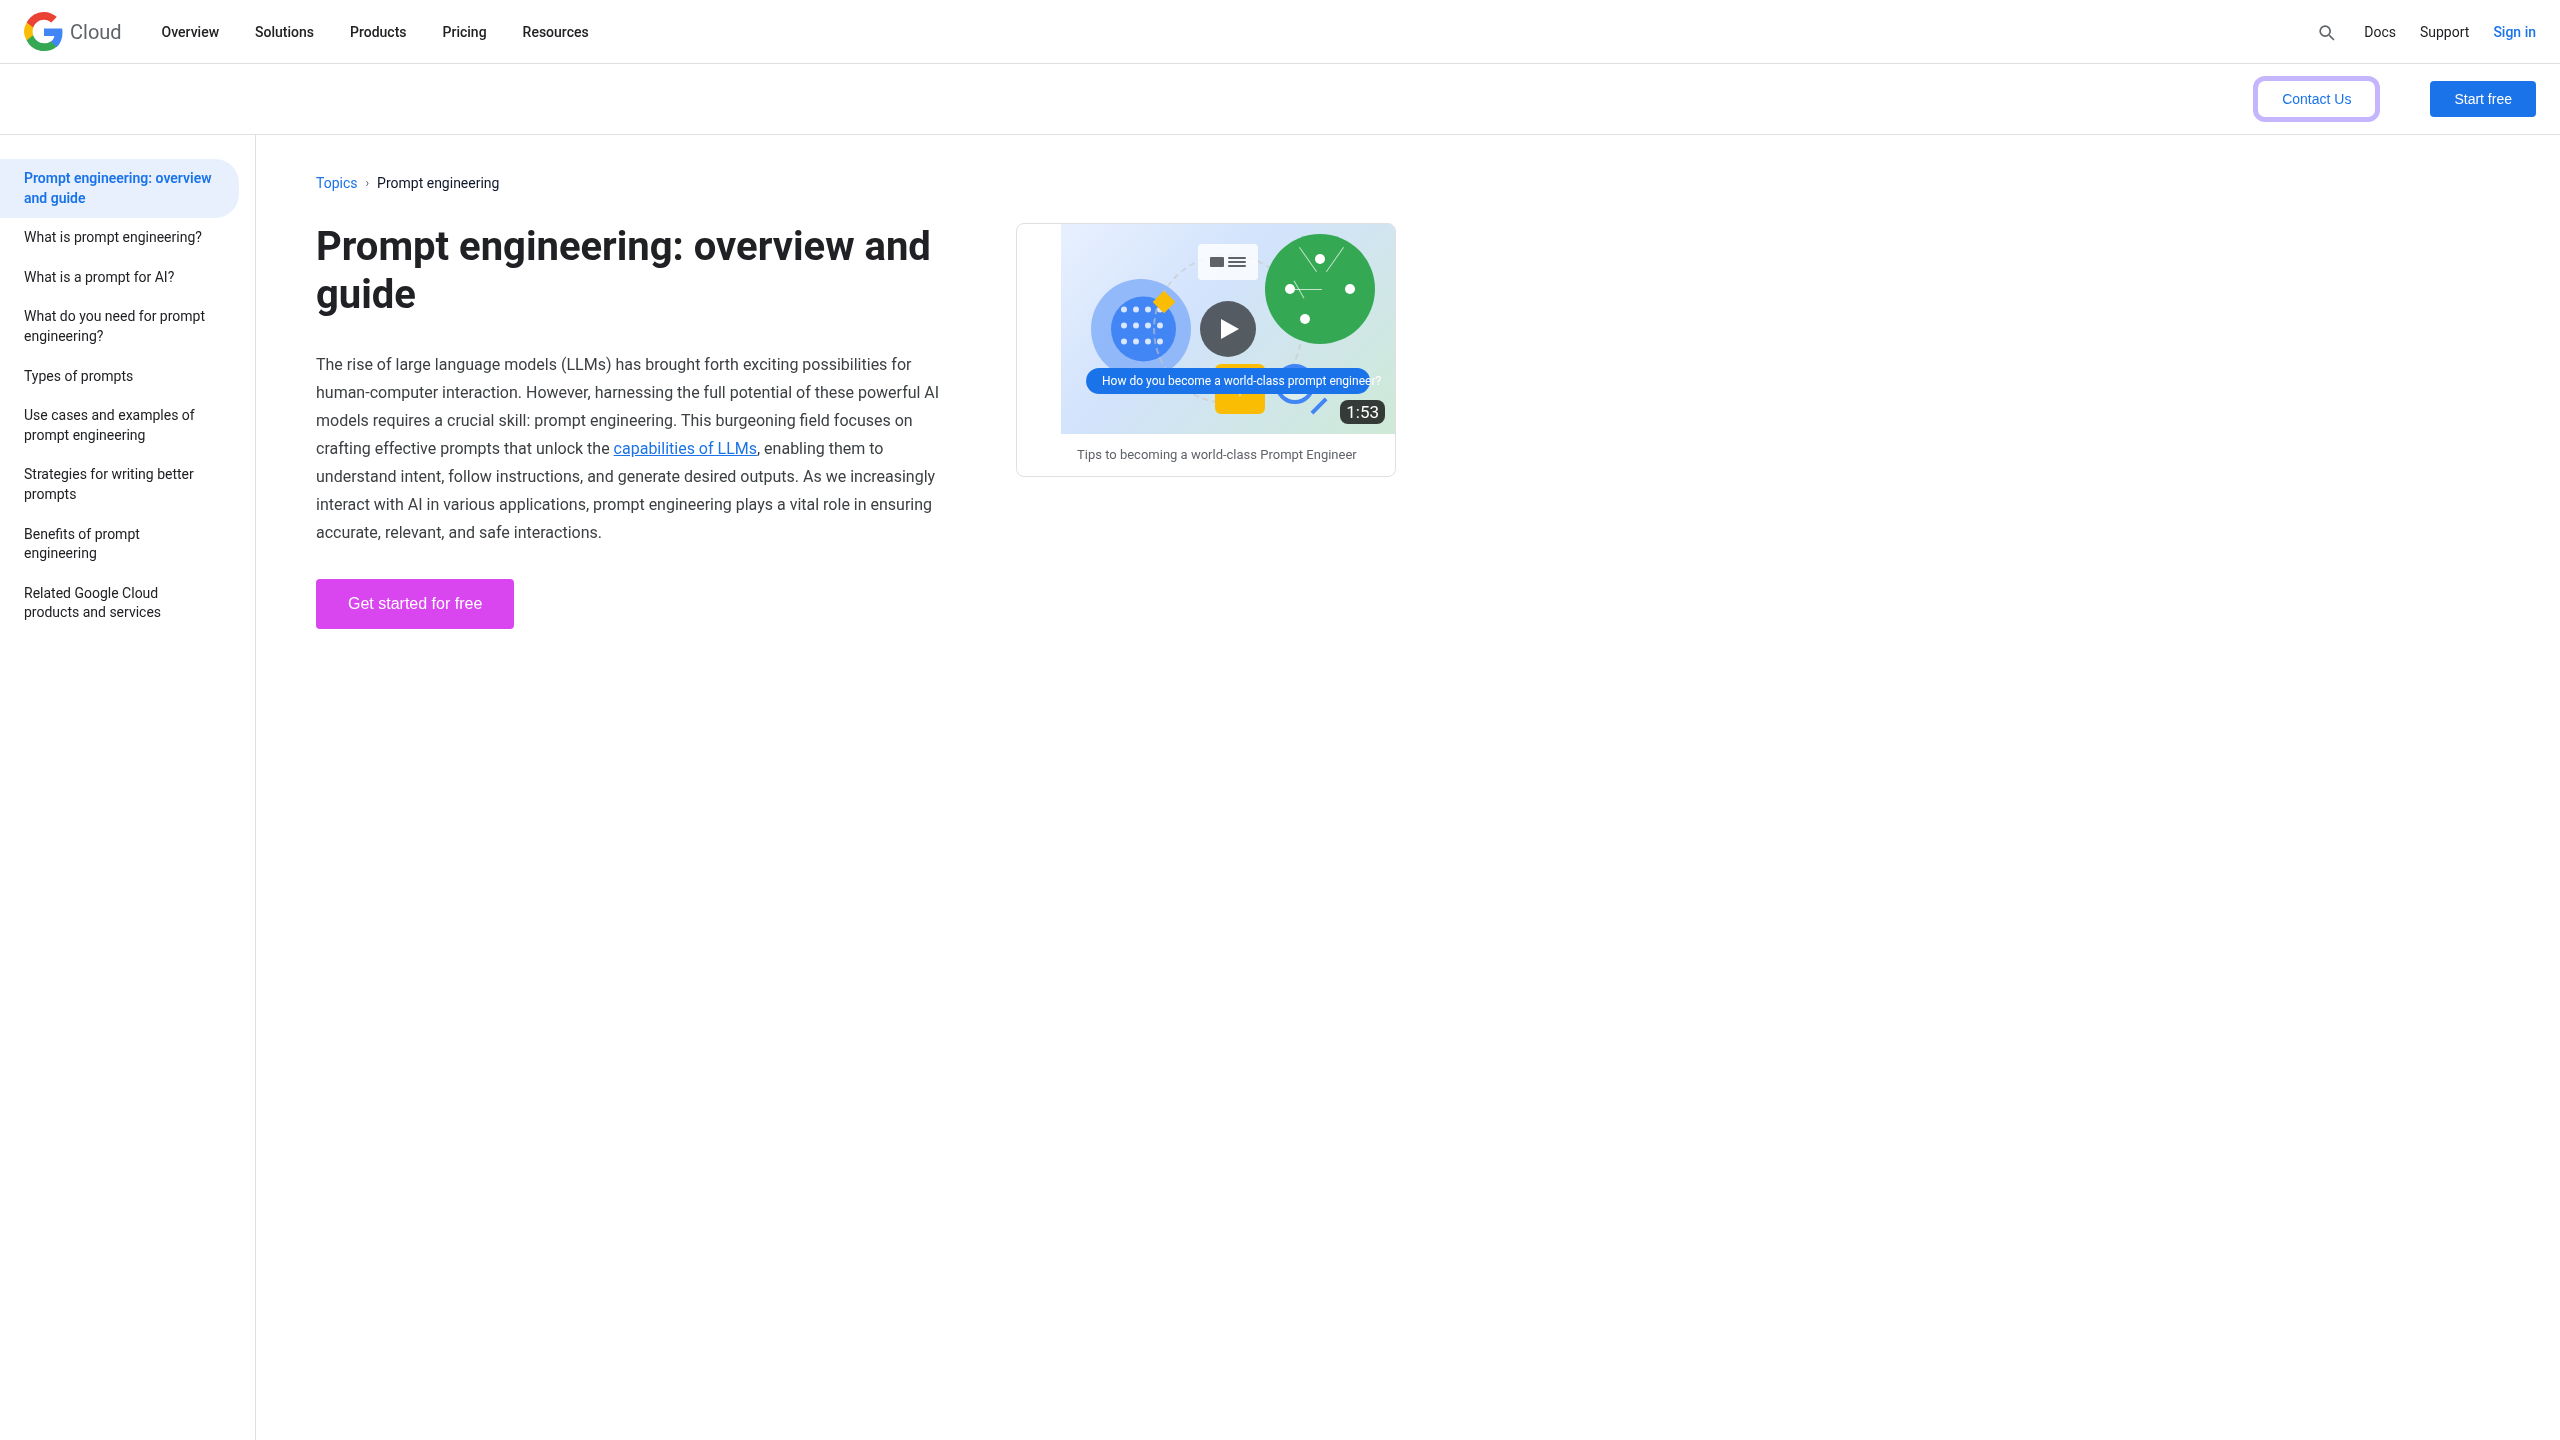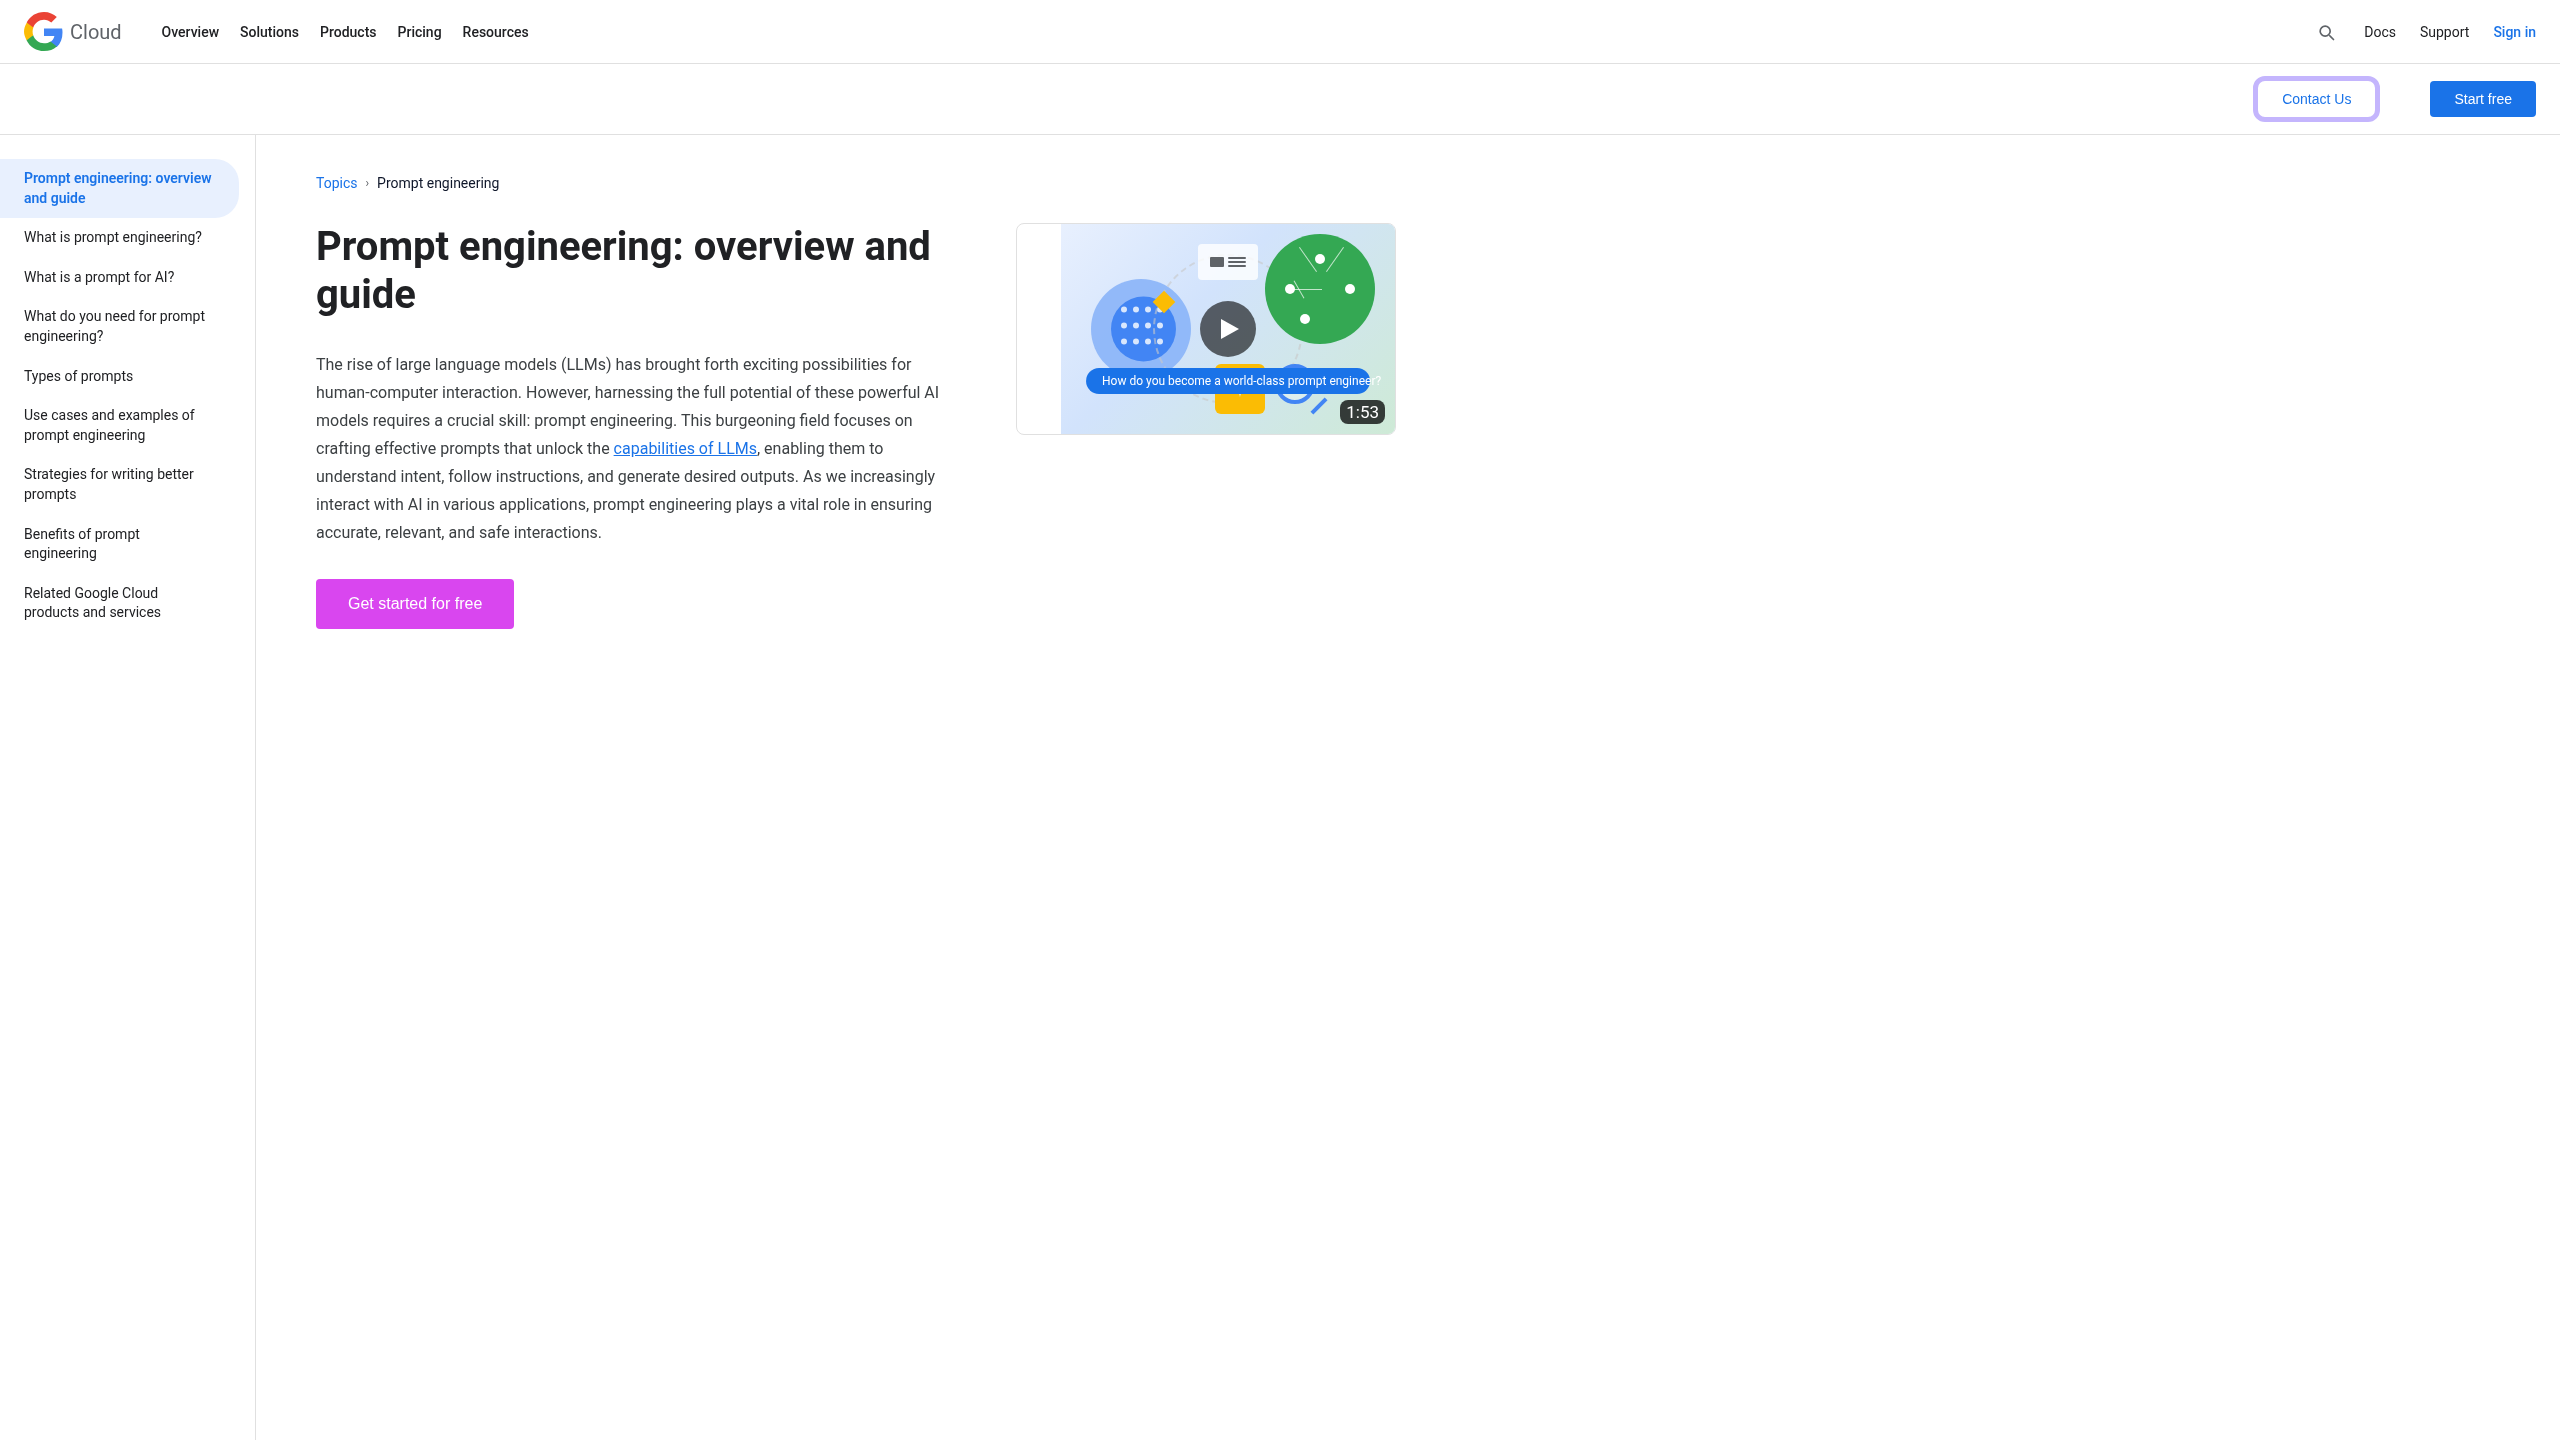--- a/index.html
+++ b/index.html
@@ -29,21 +29,21 @@
     }
     .cloud-text {
       font-size: 20px;
       font-weight: 400;
       color: #5f6368;
       letter-spacing: 0;
     }
     .nav-links {
       display: flex;
       align-items: center;
-      gap: 21px;
+      gap: 36px;
       flex: 1;
     }
     .nav-links a {
       text-decoration: none;
       color: #202124;
       font-size: 14px;
       font-weight: 500;
     }
     .nav-right {
       display: flex;
@@ -505,17 +505,18 @@
             <div class="play-btn">
               <div class="play-triangle"></div>
             </div>
           </div>
 
           <div class="video-caption-bar">How do you become a world-class prompt engineer?</div>
 
           <div class="video-duration">1:53</div>
         </div>
 
+        <div class="video-caption-text">Tips to becoming a world-class Prompt Engineer</div>
       </div>
 
     </div>
   </main>
 </div>
 
 </body></html>

